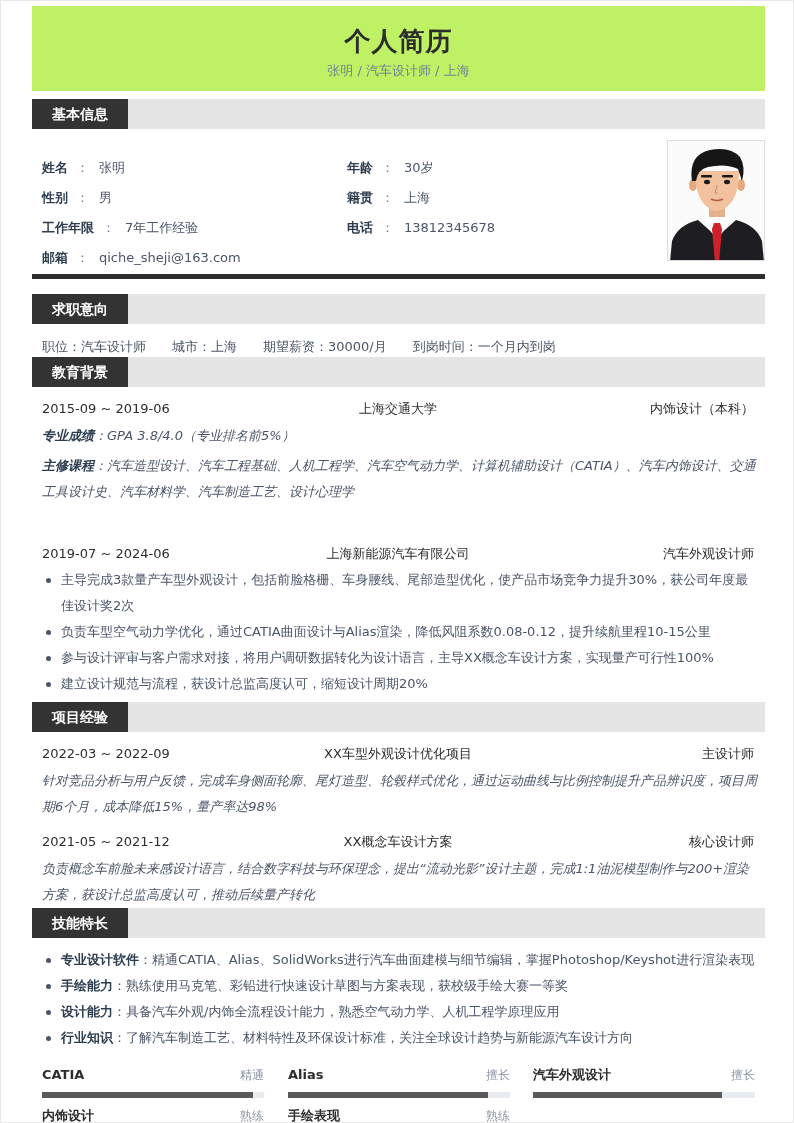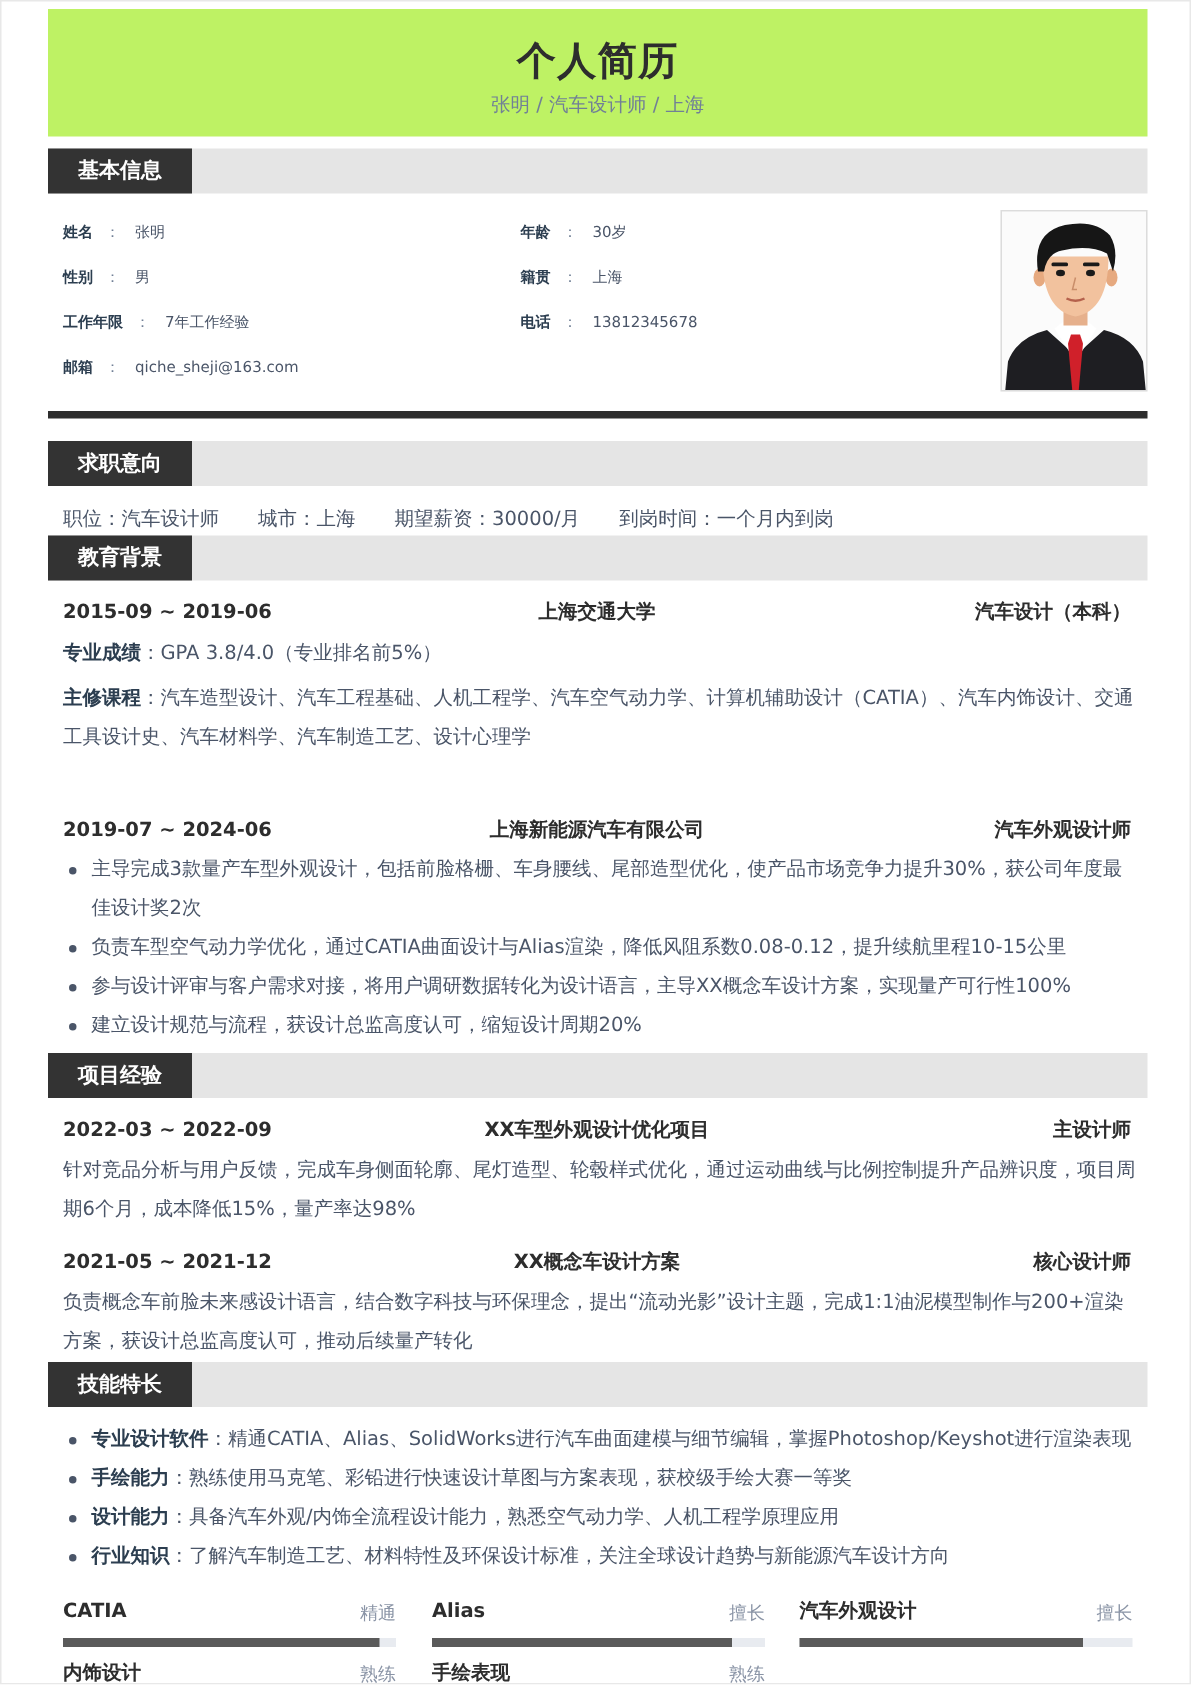--- a/index.html
+++ b/index.html
@@ -6,37 +6,37 @@
   html, body { width: 794px; height: 1123px; overflow: hidden; background: #ffffff; }
   body { font-family: "DejaVu Sans", "Liberation Sans", sans-serif; color: #4a5568; position: relative; }
   .page { position: absolute; left: 0; top: 0; width: 794px; height: 1123px; border: 1px solid #e8e8e8; background: #fff; }
   .hdr { position: absolute; left: 31px; top: 5px; width: 733px; height: 85px; background: #bef264; text-align: center; }
   .hdr h1 { font-size: 26px; font-weight: bold; color: #2d2d2d; margin-top: 18px; letter-spacing: 1px; line-height: 34px; }
   .hdr .sub { font-size: 13px; color: #718096; margin-top: 4px; line-height: 18px; }
 
   .sec { position: absolute; left: 31px; width: 733px; height: 30px; background: #e5e5e5; }
   .sec .tag { position: absolute; left: 0; top: 0; height: 30px; width: 96px; background: #333333; color: #fff; font-size: 14px; font-weight: bold; line-height: 30px; text-align: center; }
 
-  .info-row { position: absolute; font-size: 10px; line-height: 18px; }
+  .info-row { position: absolute; font-size: 13px; line-height: 18px; margin-top: 12px; }
   .lbl { color: #2c3e50; font-weight: bold; }
   .colon { color: #718096; margin: 0 10px 0 8px; }
   .val { color: #4a5568; }
 
   .photo { position: absolute; left: 666px; top: 139px; width: 98px; height: 121px; border: 1px solid #dcdcdc; background: #fafafa; overflow: hidden; }
   .divider { position: absolute; left: 31px; top: 273px; width: 733px; height: 5px; background: #2d2d2d; }
 
   .intent { position: absolute; left: 41px; top: 337px; font-size: 13px; line-height: 18px; color: #4a5568; }
   .intent span { margin-right: 26px; }
 
-  .entry-head { position: absolute; left: 41px; width: 712px; height: 18px; font-size: 13px; font-weight: bold; color: #2d2d2d; line-height: 18px; }
+  .entry-head { position: absolute; left: 41px; width: 712px; height: 18px; font-size: 13px; font-weight: normal; color: #2d2d2d; line-height: 18px; }
   .entry-head .l { position: absolute; left: 0; }
   .entry-head .c { position: absolute; left: 0; right: 0; text-align: center; }
   .entry-head .r { position: absolute; right: 0; }
 
-  .para { position: absolute; left: 41px; width: 715px; font-size: 13px; line-height: 26px; color: #4a5568; }
+  .para { position: absolute; left: 41px; width: 715px; font-size: 13px; line-height: 26px; color: #4a5568; font-style: italic; }
   .para b { color: #2c3e50; }
 
   ul.bul { position: absolute; left: 41px; width: 715px; list-style: none; font-size: 13px; color: #4a5568; }
   ul.bul li { position: relative; padding-left: 19px; line-height: 26px; }
   ul.bul li::before { content: ""; position: absolute; left: 4px; top: 11px; width: 5px; height: 5px; border-radius: 50%; background: #4a5568; }
   ul.bul li b { color: #2c3e50; }
 
   .skill { position: absolute; width: 222px; }
   .skill .nm { font-size: 13px; font-weight: bold; color: #2d2d2d; line-height: 18px; }
   .skill .lv { position: absolute; right: 0; top: 0; font-size: 12px; color: #8a94a6; line-height: 18px; text-align: center; }
@@ -117,21 +117,21 @@
   <div class="intent">
     <span>职位：汽车设计师</span><span>城市：上海</span><span>期望薪资：30000/月</span><span>到岗时间：一个月内到岗</span>
   </div>
 
   <div class="sec" style="top:356px">
     <div class="tag">教育背景</div>
   </div>
   <div class="entry-head" style="top:399px">
     <span class="l">2015-09 ~ 2019-06</span>
     <span class="c">上海交通大学</span>
-    <span class="r">汽车设计（本科）</span>
+    <span class="r">内饰设计（本科）</span>
   </div>
   <div class="para" style="top:422px">
     <b>专业成绩</b><span>：GPA 3.8/4.0（专业排名前5%）</span>
   </div>
   <div class="para" style="top:452px">
     <b>主修课程</b><span>：汽车造型设计、汽车工程基础、人机工程学、汽车空气动力学、计算机辅助设计（CATIA）、汽车内饰设计、交通工具设计史、汽车材料学、汽车制造工艺、设计心理学</span>
   </div>
 
   <div class="entry-head" style="top:544px">
     <span class="l">2019-07 ~ 2024-06</span>

